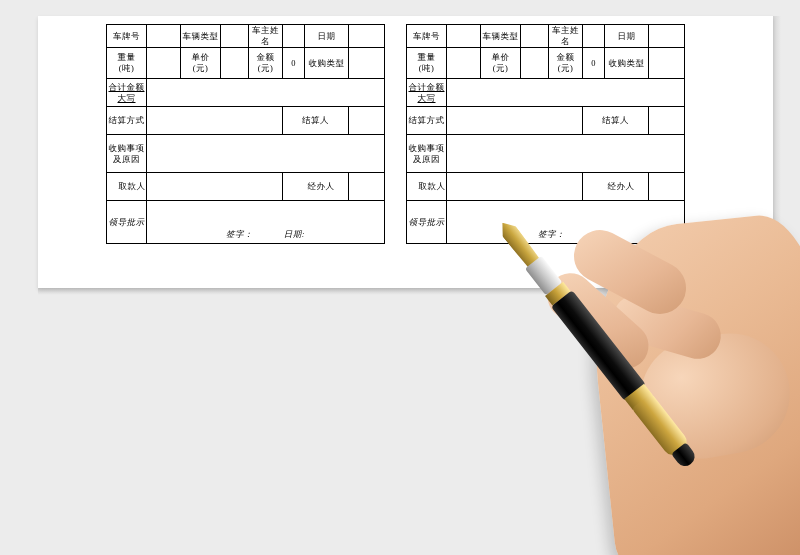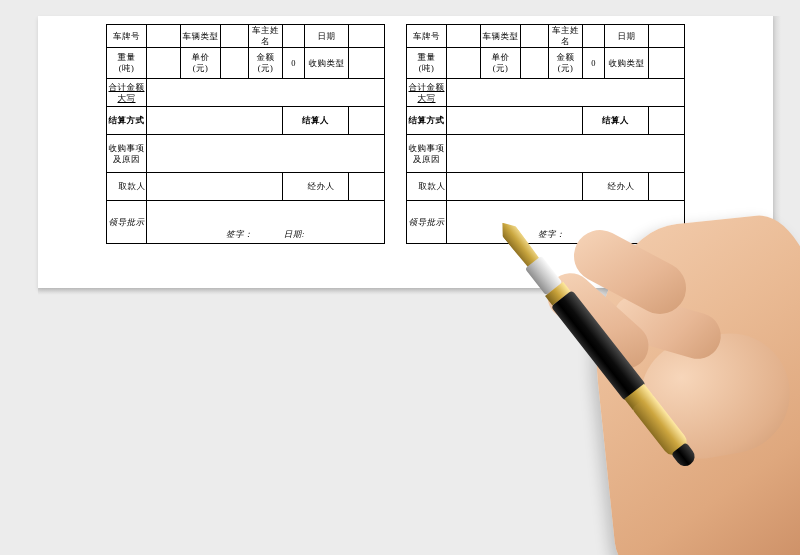--- a/index.html
+++ b/index.html
@@ -67,21 +67,21 @@
     padding: 0;
     line-height: 1.25;
     font-family: "Liberation Serif", serif;
     letter-spacing: 0.5px;
   }
   .form td.blank { border: 1px solid #000000; }
   .form td.num { text-align: center; }
   .r1 td { height: 22px; }
   .r2 td { height: 30px; }
   .r3 td { height: 27px; text-decoration: underline; }
-  .r4 td { height: 27px; font-weight: bold; }
+  .r4 td { height: 27px; }
   .r5 td { height: 37px; }
   .r6 td { height: 27px; padding-left: 11px; }
   .r7 td { height: 42px; font-style: italic; }
 
   .two-line { display: block; }
 
   .sign-cell {
     position: relative;
   }
   .sign-inner {

